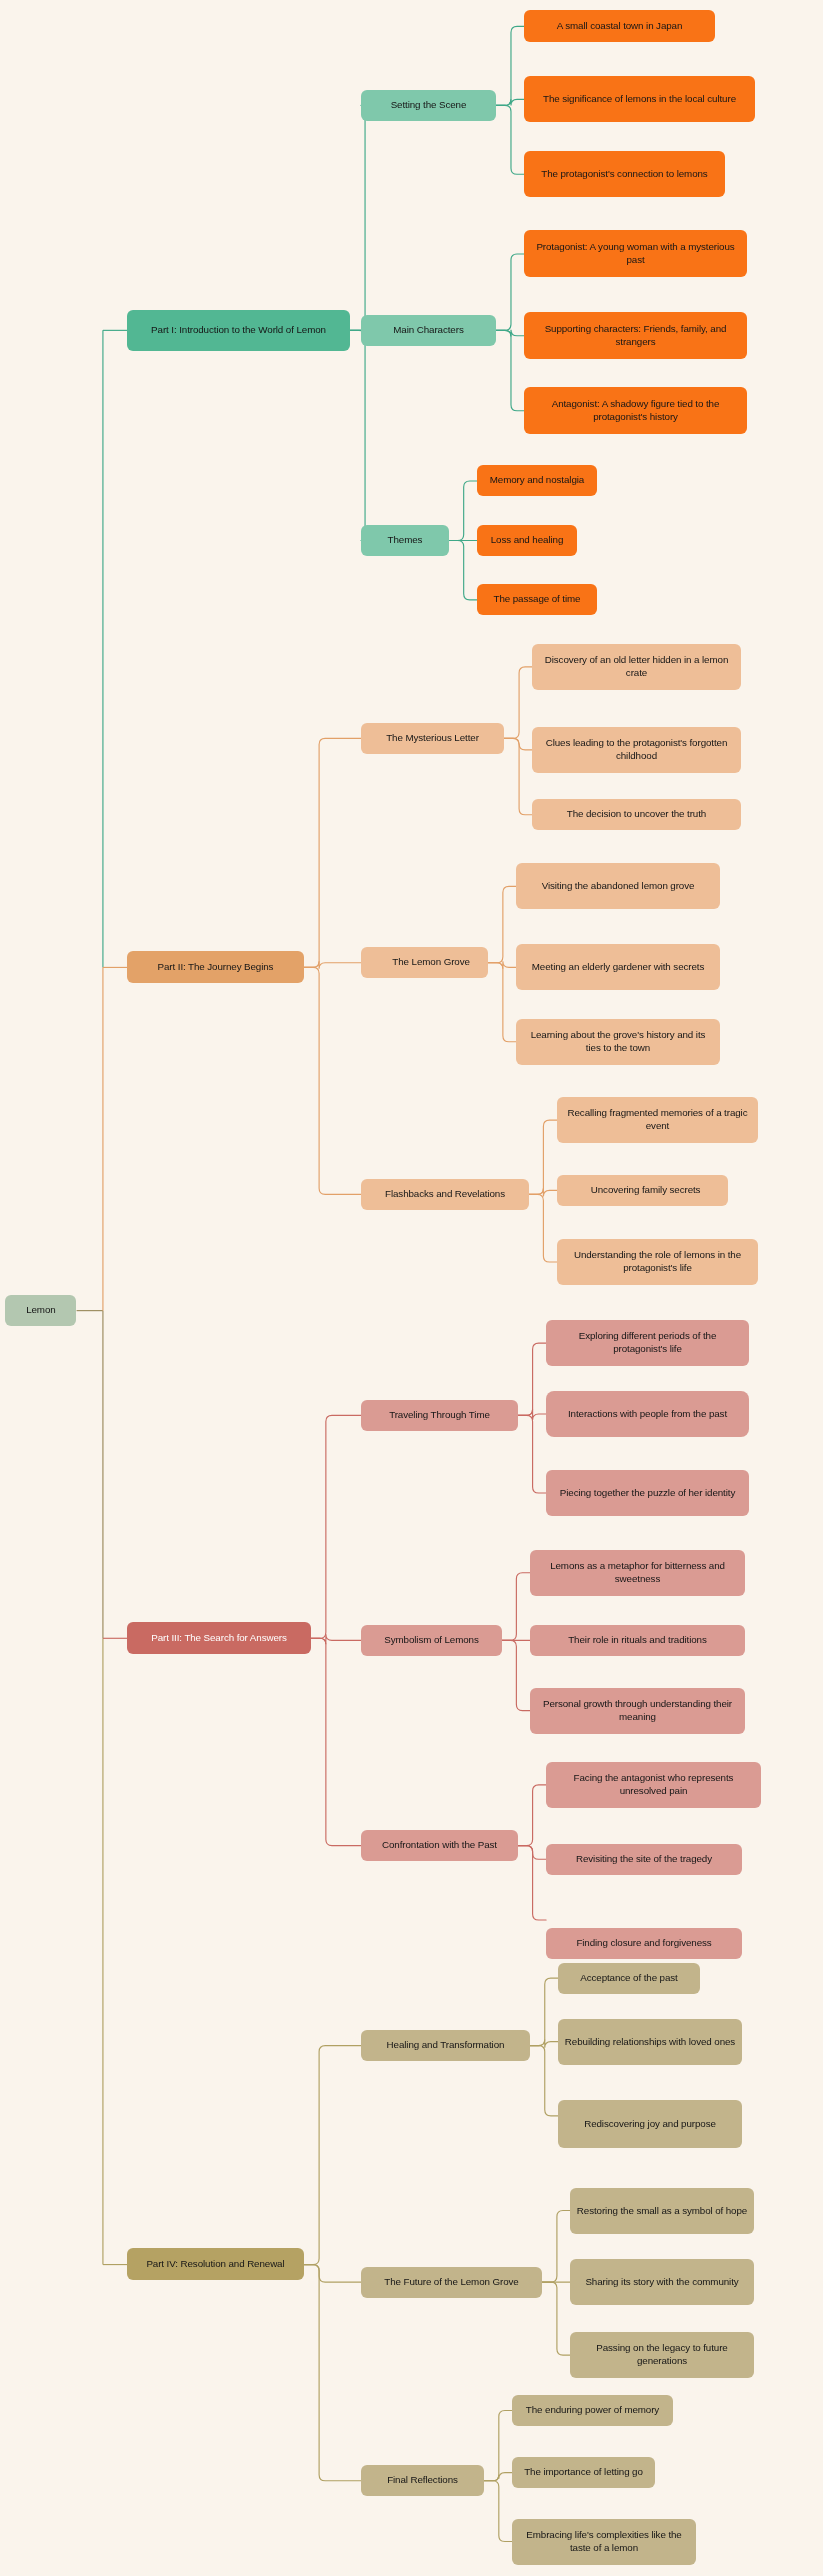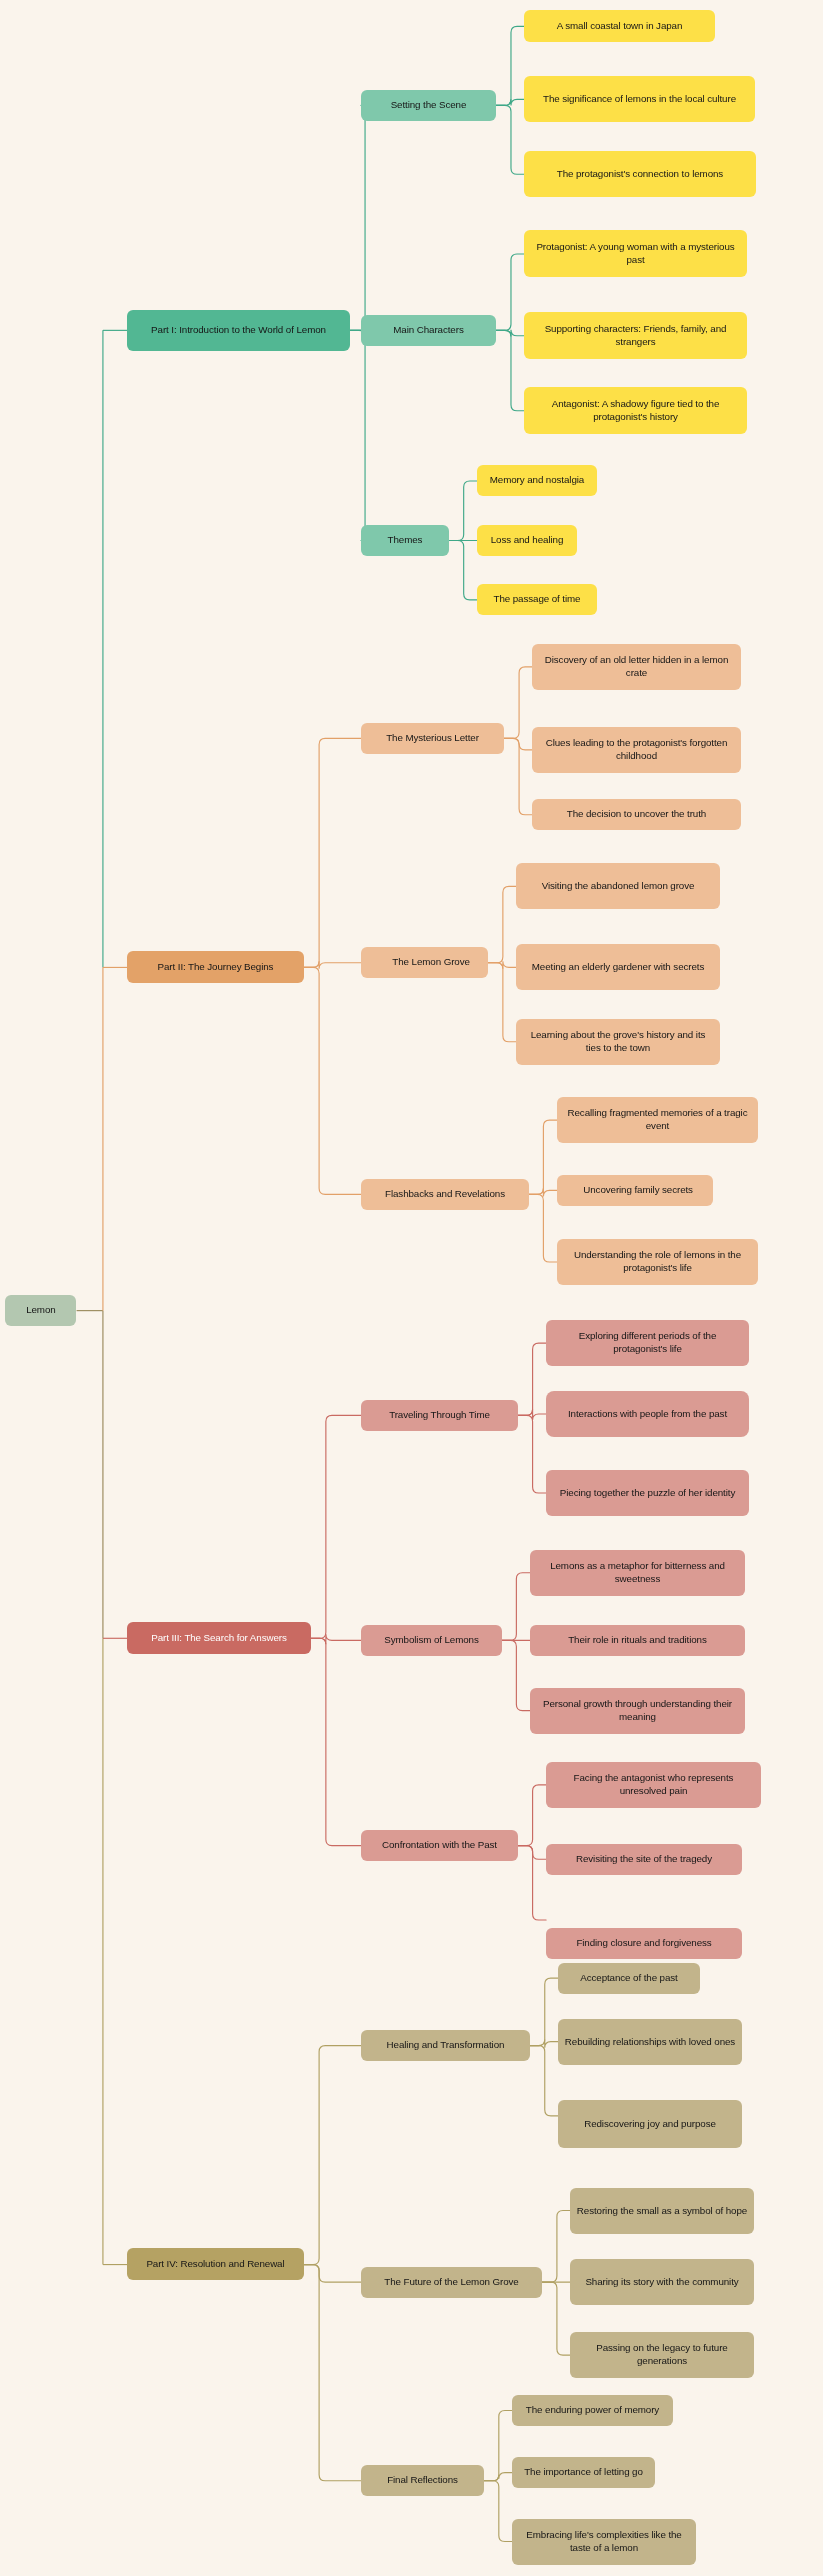--- a/index.html
+++ b/index.html
@@ -40,21 +40,21 @@
     letter-spacing: -0.1px;
     overflow: hidden;
   }
   .node-root {
     background: #B3C7B0;
     font-size: 9.8px;
   }
   
   .lvl1-green { background: #52B793; font-size: 9.8px; }
   .lvl2-green { background: #7FC8AB; font-size: 9.8px; text-align: right; }
-  .lvl3-green { background: #fde047; font-size: 9.8px; }
+  .lvl3-green { background: #f97316; font-size: 9.8px; }
   
   .lvl1-orange { background: #E3A268; font-size: 9.8px; }
   .lvl2-orange { background: #EEBE97; font-size: 9.8px; }
   .lvl3-orange { background: #EEBE97; font-size: 9.8px; }
   
   .lvl1-red { background: #C96A62; font-size: 9.8px; color: #FFFFFF; }
   .lvl2-red { background: #DA9B93; font-size: 9.8px; }
   .lvl3-red { background: #DA9B93; font-size: 9.8px; }
   
   .lvl1-olive { background: #B5A263; font-size: 9.8px; }
@@ -123,41 +123,41 @@
       <path d="M 716 3672 L 729 3672 Q 738 3672 738 3663 L 738 3577 Q 738 3568 747 3568 L 758 3568" fill="none" stroke="#B0A063" stroke-width="1.7" stroke-linecap="round"></path>
       <path d="M 716 3672 L 729 3672 Q 738 3672 738 3663 L 738 3669 Q 738 3660 747 3660 L 758 3660" fill="none" stroke="#B0A063" stroke-width="1.7" stroke-linecap="round"></path>
       <path d="M 716 3672 L 729 3672 Q 738 3672 738 3681 L 738 3753 Q 738 3762 747 3762 L 758 3762" fill="none" stroke="#B0A063" stroke-width="1.7" stroke-linecap="round"></path>
     </svg>
   <div id="node-layer">
       <div class="node node-root" style="left: 5.4px; width: 71px; height: 31px; top: 1295px;">Lemon</div>
       <div class="node lvl1-green" style="left: 127px; width: 223px; height: 41px; top: 310px;">Part I: Introduction to the World of Lemon</div>
       <div class="node lvl2-green" style="left: 361px; width: 135px; height: 31px; top: 90px;">Setting the Scene</div>
       <div class="node lvl3-green" style="left: 524px; width: 191px; height: 32px; top: 10px;">A small coastal town in Japan</div>
       <div class="node lvl3-green" style="left: 524px; width: 231px; height: 46px; top: 76px;">The significance of lemons in the local culture</div>
-      <div class="node lvl3-green" style="left: 524px; width: 232px; height: 46px; top: 151px;">The protagonist's connection to lemons</div>
+      <div class="node lvl3-green" style="left: 524px; width: 201px; height: 46px; top: 151px;">The protagonist's connection to lemons</div>
       <div class="node lvl2-green" style="left: 361px; width: 135px; height: 31px; top: 315px;">Main Characters</div>
       <div class="node lvl3-green" style="left: 524px; width: 223px; height: 47px; top: 230px;">Protagonist: A young woman with a mysterious past</div>
       <div class="node lvl3-green" style="left: 524px; width: 223px; height: 47px; top: 312px;">Supporting characters: Friends, family, and strangers</div>
       <div class="node lvl3-green" style="left: 524px; width: 223px; height: 47px; top: 387px;">Antagonist: A shadowy figure tied to the protagonist's history</div>
       <div class="node lvl2-green" style="left: 361px; width: 88px; height: 31px; top: 525px;">Themes</div>
       <div class="node lvl3-green" style="left: 477px; width: 120px; height: 31px; top: 465px;">Memory and nostalgia</div>
       <div class="node lvl3-green" style="left: 477px; width: 100px; height: 31px; top: 525px;">Loss and healing</div>
       <div class="node lvl3-green" style="left: 477px; width: 120px; height: 31px; top: 584px;">The passage of time</div>
       <div class="node lvl1-orange" style="left: 127px; width: 177px; height: 32px; top: 951px;">Part II: The Journey Begins</div>
       <div class="node lvl2-orange" style="left: 361px; width: 143px; height: 31px; top: 723px;">The Mysterious Letter</div>
       <div class="node lvl3-orange" style="left: 532px; width: 209px; height: 46px; top: 644px; border-radius: 6px;">Discovery of an old letter hidden in a lemon crate</div>
       <div class="node lvl3-orange" style="left: 532px; width: 209px; height: 46px; top: 727px;">Clues leading to the protagonist's forgotten childhood</div>
       <div class="node lvl3-orange" style="left: 532px; width: 209px; height: 31px; top: 799px;">The decision to uncover the truth</div>
       <div class="node lvl2-orange" style="left: 361px; width: 127px; height: 31px; top: 947px; padding-left: 20px;">The Lemon Grove</div>
       <div class="node lvl3-orange" style="left: 516px; width: 204px; height: 46px; top: 863px;">Visiting the abandoned lemon grove</div>
       <div class="node lvl3-orange" style="left: 516px; width: 204px; height: 46px; top: 944px;">Meeting an elderly gardener with secrets</div>
       <div class="node lvl3-orange" style="left: 516px; width: 204px; height: 46px; top: 1019px;">Learning about the grove's history and its ties to the town</div>
       <div class="node lvl2-orange" style="left: 361px; width: 168px; height: 31px; top: 1179px;">Flashbacks and Revelations</div>
       <div class="node lvl3-orange" style="left: 557px; width: 201px; height: 46px; top: 1097px;">Recalling fragmented memories of a tragic event</div>
-      <div class="node lvl3-orange" style="left: 557px; width: 156px; height: 31px; top: 1175px; padding-left: 13px;">Uncovering family secrets</div>
+      <div class="node lvl3-orange" style="left: 557px; width: 171px; height: 31px; top: 1175px; padding-left: 13px;">Uncovering family secrets</div>
       <div class="node lvl3-orange" style="left: 557px; width: 201px; height: 46px; top: 1239px;">Understanding the role of lemons in the protagonist's life</div>
       <div class="node lvl1-red" style="left: 127px; width: 184px; height: 32px; top: 1622px;">Part III: The Search for Answers</div>
       <div class="node lvl2-red" style="left: 361px; width: 157px; height: 31px; top: 1400px;">Traveling Through Time</div>
       <div class="node lvl3-red" style="left: 546px; width: 203px; height: 46px; top: 1320px;">Exploring different periods of the protagonist's life</div>
       <div class="node lvl3-red" style="left: 546px; width: 203px; height: 46px; top: 1391px; border-radius: 8px;">Interactions with people from the past</div>
       <div class="node lvl3-red" style="left: 546px; width: 203px; height: 46px; top: 1470px;">Piecing together the puzzle of her identity</div>
       <div class="node lvl2-red" style="left: 361px; width: 141px; height: 31px; top: 1625px;">Symbolism of Lemons</div>
       <div class="node lvl3-red" style="left: 530px; width: 215px; height: 46px; top: 1550px;">Lemons as a metaphor for bitterness and sweetness</div>
       <div class="node lvl3-red" style="left: 530px; width: 215px; height: 31px; top: 1625px;">Their role in rituals and traditions</div>
       <div class="node lvl3-red" style="left: 530px; width: 215px; height: 46px; top: 1688px;">Personal growth through understanding their meaning</div>

